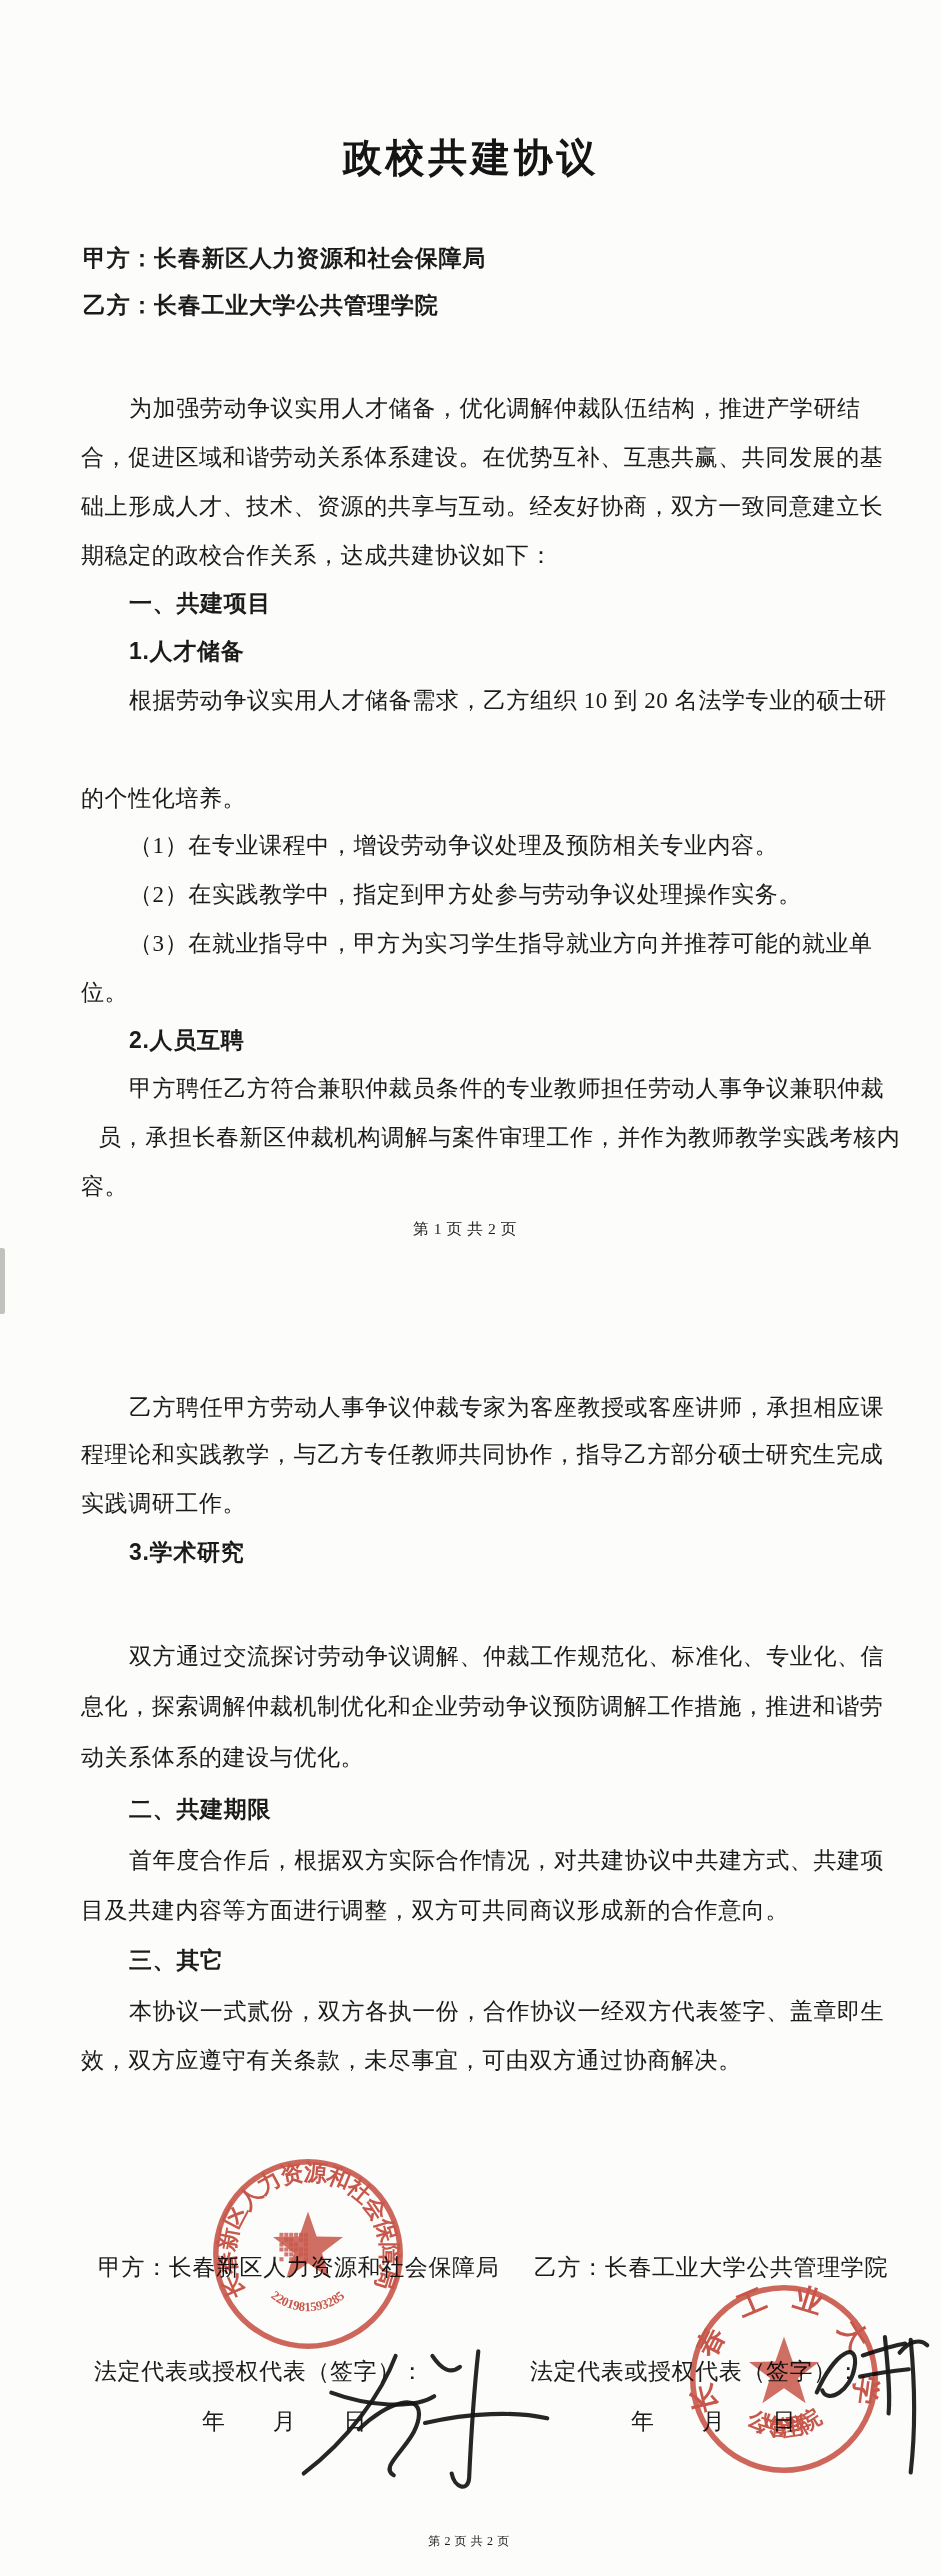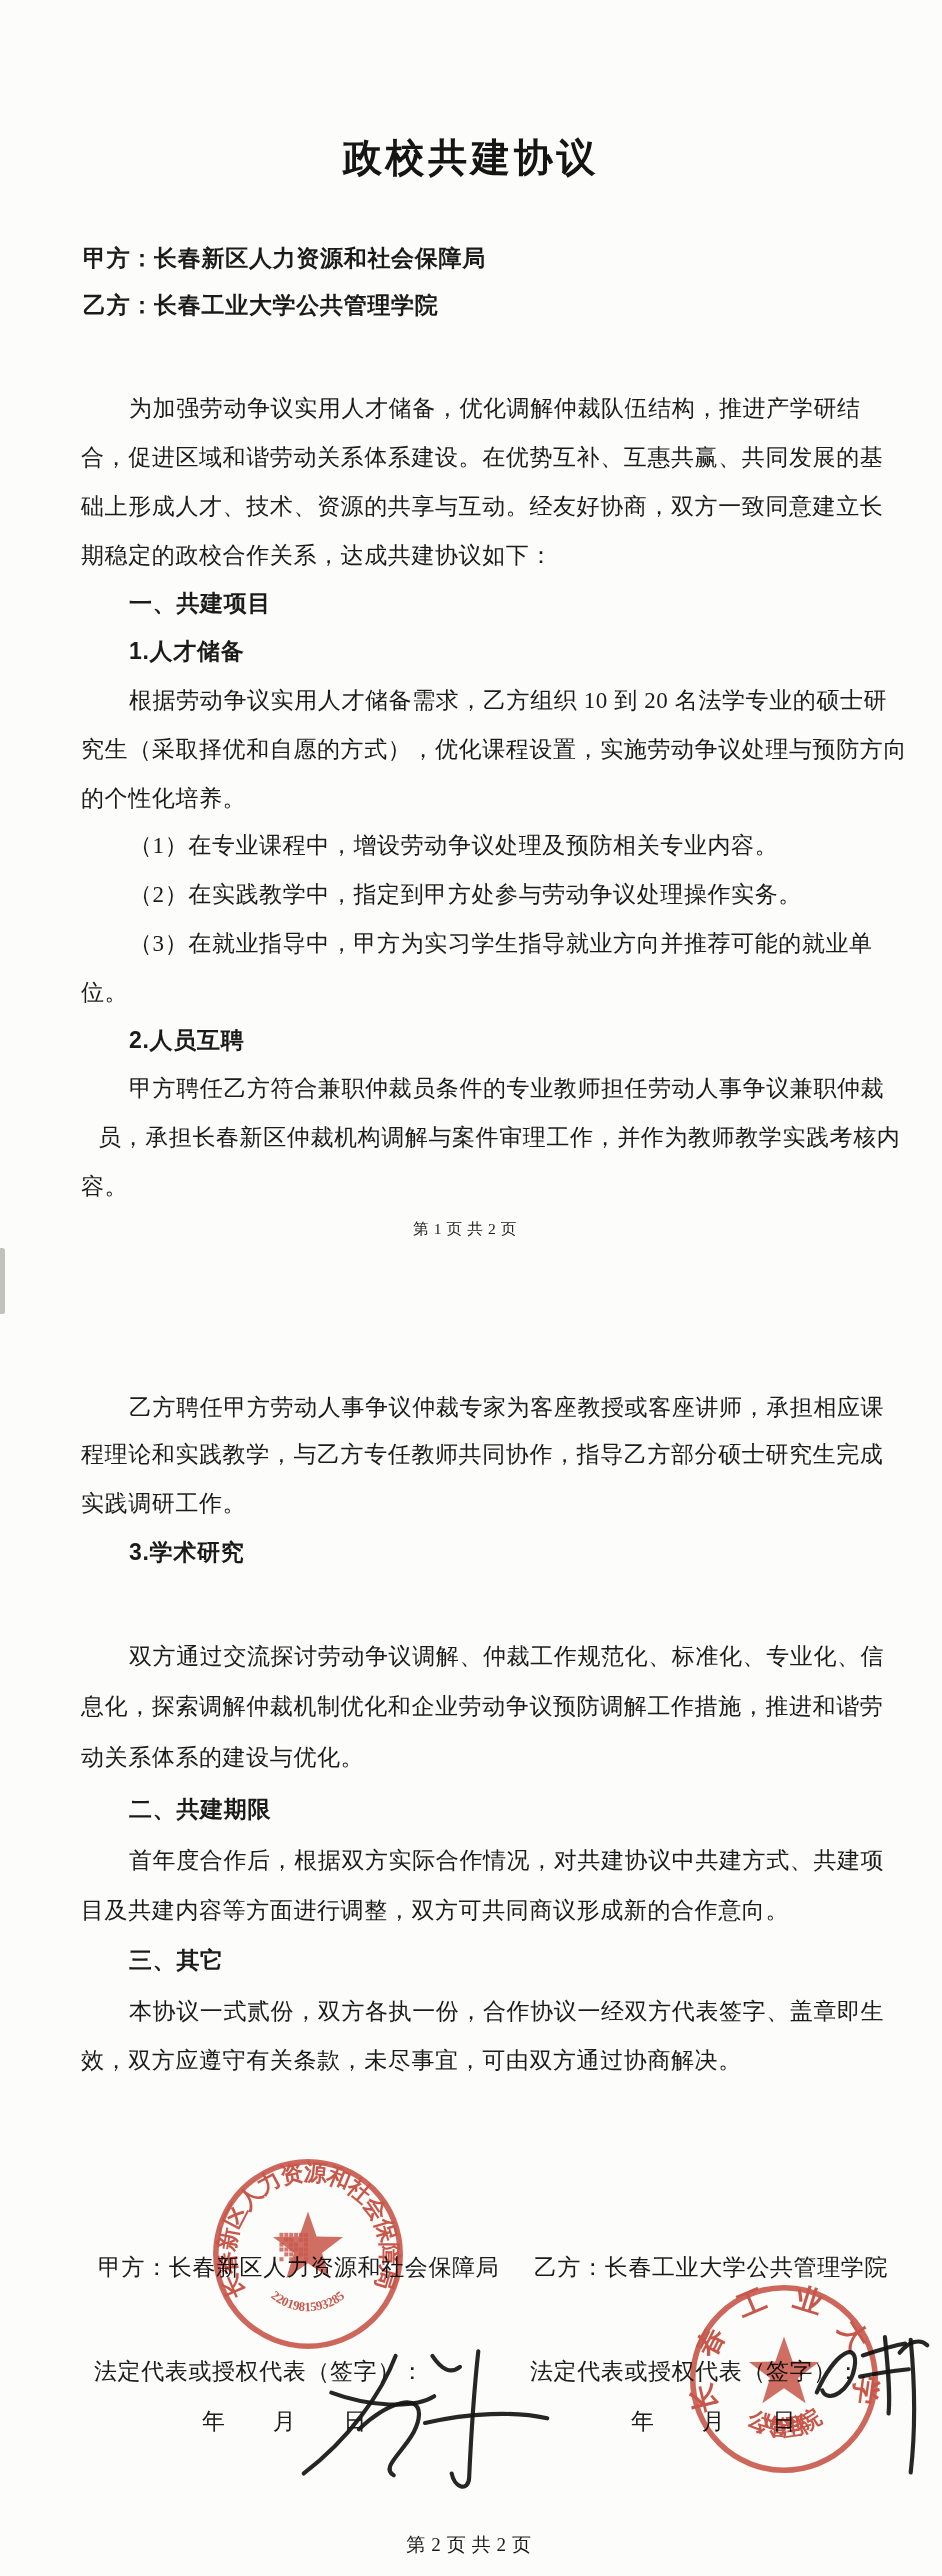--- a/index.html
+++ b/index.html
@@ -60,21 +60,20 @@
   </svg>
 <div class="line bold" style="left: 83px; top: 247px;">甲方：长春新区人力资源和社会保障局</div>
     <div class="line bold" style="left: 83px; top: 294px;">乙方：长春工业大学公共管理学院</div>
     <div class="line" style="left: 129px; top: 397px;">为加强劳动争议实用人才储备，优化调解仲裁队伍结构，推进产学研结</div>
     <div class="line" style="left: 81px; top: 446px;">合，促进区域和谐劳动关系体系建设。在优势互补、互惠共赢、共同发展的基</div>
     <div class="line" style="left: 81px; top: 495px;">础上形成人才、技术、资源的共享与互动。经友好协商，双方一致同意建立长</div>
     <div class="line" style="left: 81px; top: 544px;">期稳定的政校合作关系，达成共建协议如下：</div>
     <div class="line bold" style="left: 129px; top: 592px;">一、共建项目</div>
     <div class="line bold" style="left: 129px; top: 640px;">1.人才储备</div>
     <div class="line" style="left: 129px; top: 689px;">根据劳动争议实用人才储备需求，乙方组织 10 到 20 名法学专业的硕士研</div>
-    <div class="line" style="left: 81px; top: 738px;">究生（采取择优和自愿的方式），优化课程设置，实施劳动争议处理与预防方向</div>
     <div class="line" style="left: 81px; top: 787px;">的个性化培养。</div>
     <div class="line" style="left: 129px; top: 834px;">（1）在专业课程中，增设劳动争议处理及预防相关专业内容。</div>
     <div class="line" style="left: 129px; top: 883px;">（2）在实践教学中，指定到甲方处参与劳动争议处理操作实务。</div>
     <div class="line" style="left: 129px; top: 932px;">（3）在就业指导中，甲方为实习学生指导就业方向并推荐可能的就业单</div>
     <div class="line" style="left: 81px; top: 981px;">位。</div>
     <div class="line bold" style="left: 129px; top: 1029px;">2.人员互聘</div>
     <div class="line" style="left: 129px; top: 1077px;">甲方聘任乙方符合兼职仲裁员条件的专业教师担任劳动人事争议兼职仲裁</div>
     <div class="line" style="left: 98px; top: 1126px;">员，承担长春新区仲裁机构调解与案件审理工作，并作为教师教学实践考核内</div>
     <div class="line" style="left: 81px; top: 1175px;">容。</div>
     <div class="line center" style="left: 465px; top: 1221px; font-size: 15.6px;">第 1 页 共 2 页</div>
@@ -90,21 +89,21 @@
     <div class="line" style="left: 81px; top: 1899px;">目及共建内容等方面进行调整，双方可共同商议形成新的合作意向。</div>
     <div class="line bold" style="left: 129px; top: 1949px;">三、其它</div>
     <div class="line" style="left: 129px; top: 2000px;">本协议一式贰份，双方各执一份，合作协议一经双方代表签字、盖章即生</div>
     <div class="line" style="left: 81px; top: 2049px;">效，双方应遵守有关条款，未尽事宜，可由双方通过协商解决。</div>
     <div class="line" style="left: 98px; top: 2256px;">甲方：长春新区人力资源和社会保障局</div>
     <div class="line" style="left: 534px; top: 2256px;">乙方：长春工业大学公共管理学院</div>
     <div class="line" style="left: 94px; top: 2360px;">法定代表或授权代表（签字）：</div>
     <div class="line" style="left: 530px; top: 2360px;">法定代表或授权代表（签字）：</div>
     <div class="line" style="left: 202px; top: 2410px;">年　　月　　日</div>
     <div class="line" style="left: 631px; top: 2410px;">年　　月　　日</div>
-    <div class="line center" style="left: 469px; top: 2535px; font-size: 19px;">第 2 页 共 2 页</div>
+    <div class="line center" style="left: 469px; top: 2535px; font-size: 12px;">第 2 页 共 2 页</div>
     <svg width="212" height="212" viewBox="0 0 230 230" class="seal" style="left: 202px; top: 2148px;">
       <circle cx="115" cy="115" r="100" fill="none" stroke="#c6493c" stroke-width="6" opacity="0.9"></circle>
       <polygon points="115.0,69.0 124.4,96.1 153.0,96.6 130.2,113.9 138.5,141.4 115.0,125.0 91.5,141.4 99.8,113.9 77.0,96.6 105.6,96.1" fill="#c6493c" opacity="0.85"></polygon>
       <defs>
         <path id="sealArc0" d="M 49.5 160.9 A 80 80 0 1 1 180.5 160.9"></path>
       </defs>
       <text font-size="25" fill="#c6493c" font-weight="bold" font-family="&quot;Liberation Serif&quot;,&quot;DejaVu Serif&quot;,serif"><textPath startOffset="4" textLength="332" lengthAdjust="spacing" href="#sealArc0">长春新区人力资源和社会保障局</textPath></text>
       <defs>
         <path id="sealBot0" d="M 72.7 160.3 A 62 62 0 0 0 157.3 160.3"></path>
       </defs>

